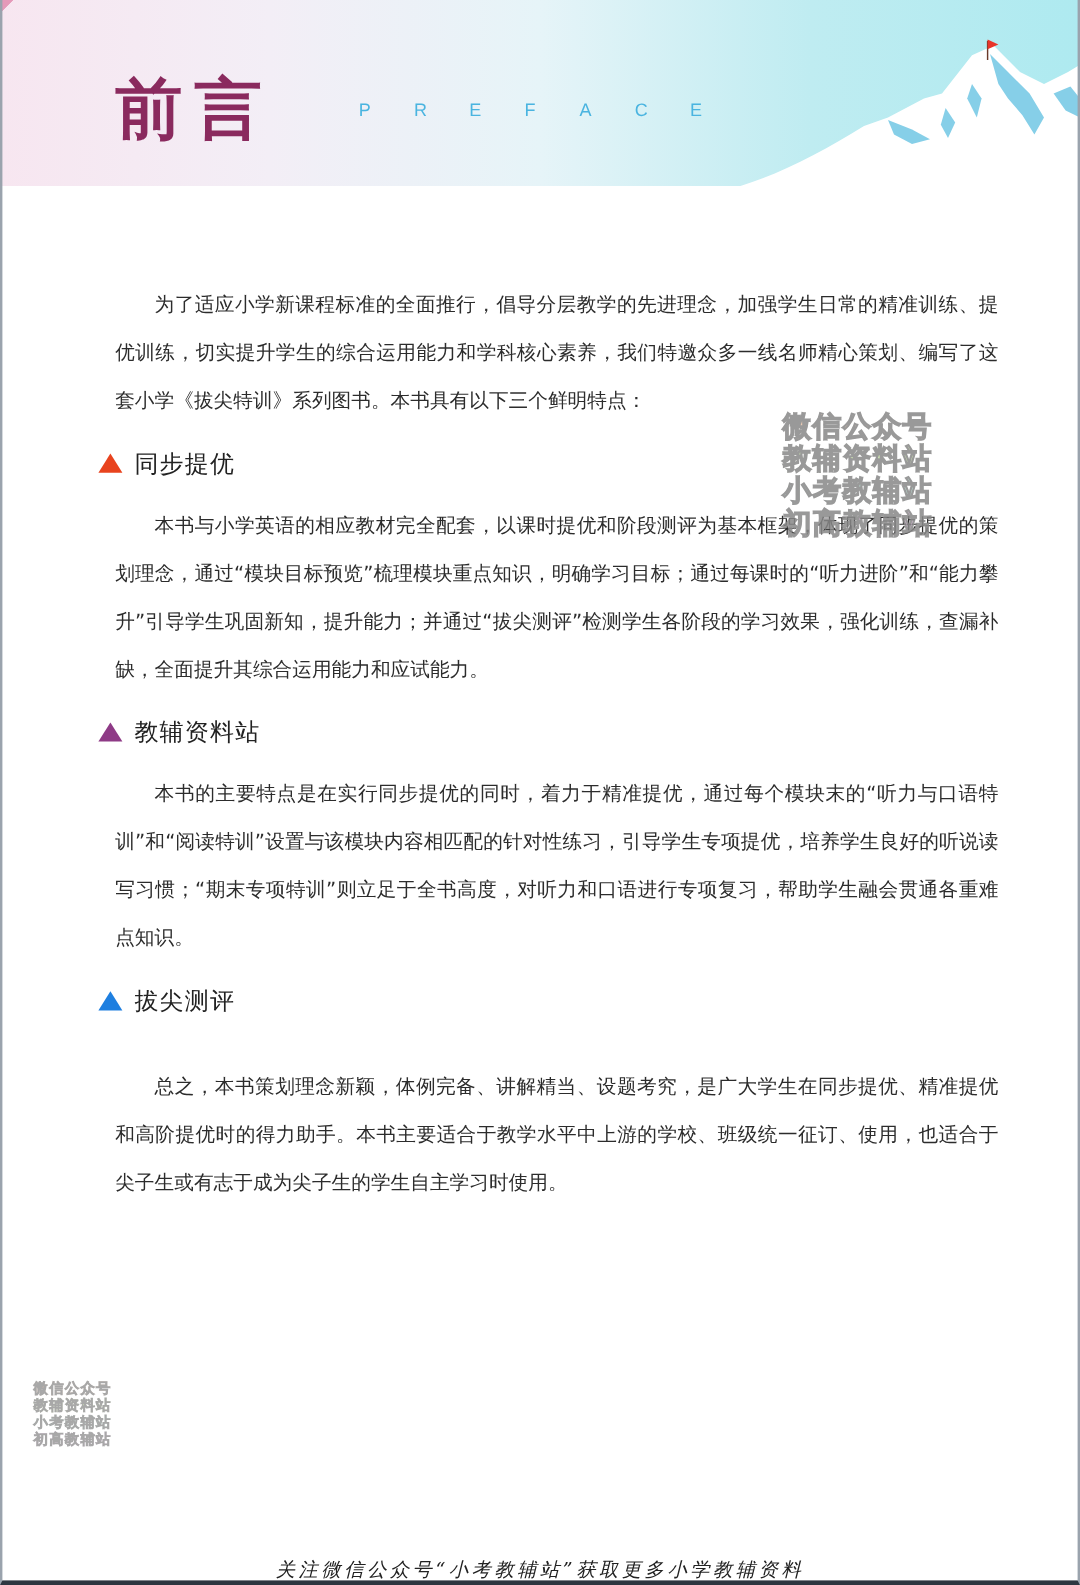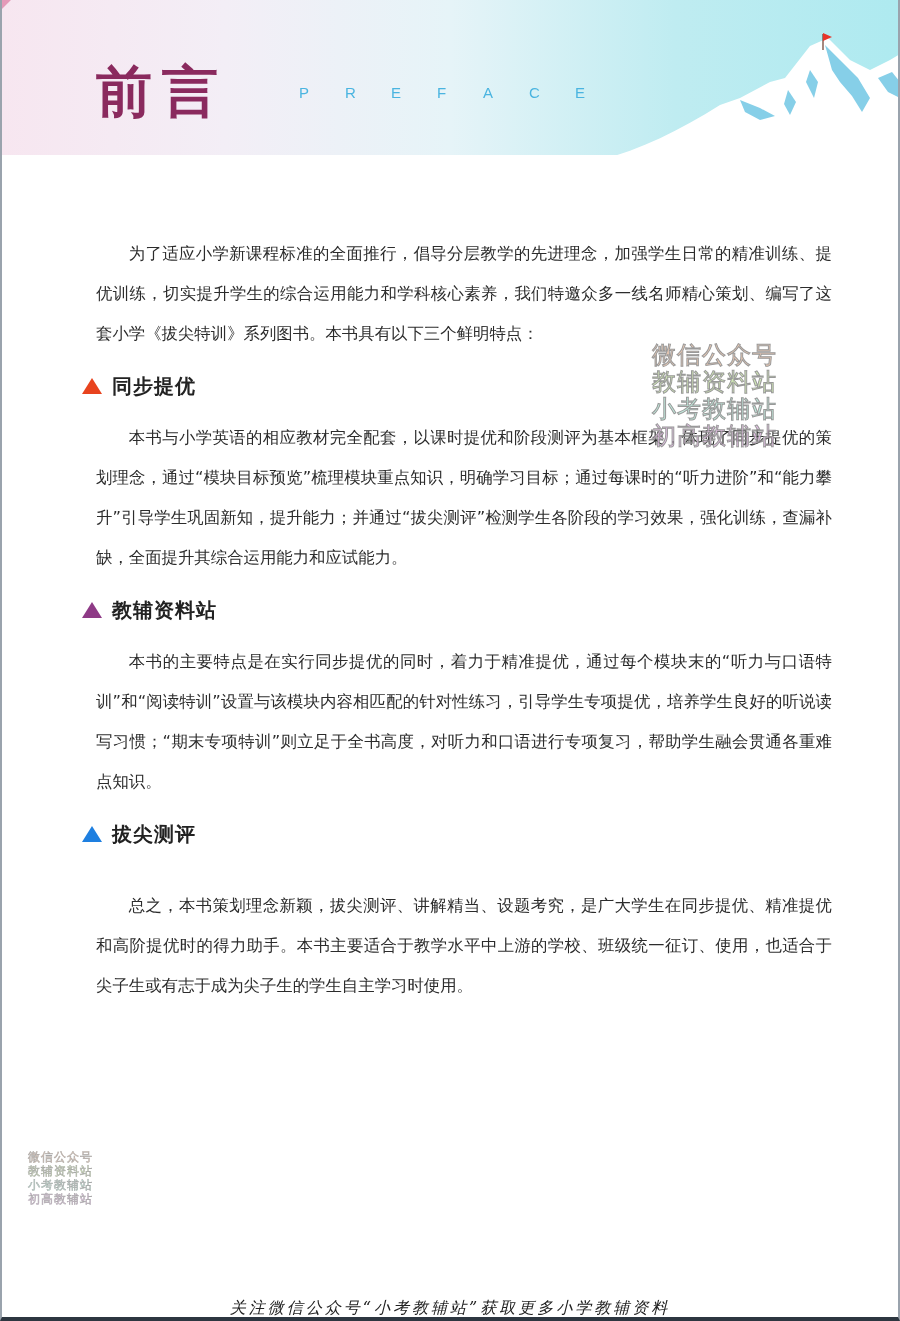--- a/index.html
+++ b/index.html
@@ -99,29 +99,29 @@
   }
   .tri {
     width: 0; height: 0;
     border-left: 10px solid transparent;
     border-right: 10px solid transparent;
     border-bottom: 16px solid #e8431e;
     margin-right: 10px;
   }
   .section-title {
     font-size: 20px;
-    font-weight: bold;
+    font-weight: normal;
     color: #222;
     letter-spacing: 1px;
   }
   .gap { height: 14px; }
   
   .wm {
     position: absolute;
-    font-weight: normal;
+    font-weight: bold;
     line-height: 1.12;
     letter-spacing: 1px;
     -webkit-text-stroke: 1px #888;
     opacity: 0.85;
   }
   .wm-big {
     left: 652px;
     top: 342px;
     font-size: 24px;
   }
@@ -186,21 +186,21 @@
     <span class="section-title">教辅资料站</span>
   </div>
   <p class="para">本书的主要特点是在实行同步提优的同时，着力于精准提优，通过每个模块末的“听力与口语特训”和“阅读特训”设置与该模块内容相匹配的针对性练习，引导学生专项提优，培养学生良好的听说读写习惯；“期末专项特训”则立足于全书高度，对听力和口语进行专项复习，帮助学生融会贯通各重难点知识。</p>
 
   <div class="section-head">
     <span class="tri" style="border-bottom-color:#1e7fe0"></span>
     <span class="section-title">拔尖测评</span>
   </div>
 
   <div class="gap"></div>
-  <p class="para">总之，本书策划理念新颖，拔尖测评、讲解精当、设题考究，是广大学生在同步提优、精准提优和高阶提优时的得力助手。本书主要适合于教学水平中上游的学校、班级统一征订、使用，也适合于尖子生或有志于成为尖子生的学生自主学习时使用。</p>
+  <p class="para">总之，本书策划理念新颖，体例完备、讲解精当、设题考究，是广大学生在同步提优、精准提优和高阶提优时的得力助手。本书主要适合于教学水平中上游的学校、班级统一征订、使用，也适合于尖子生或有志于成为尖子生的学生自主学习时使用。</p>
 </div>
 
 <div class="wm wm-big">
   <div style="color:#e9c2a8">微信公众号</div>
   <div style="color:#c9e6a8">教辅资料站</div>
   <div style="color:#b6e8d8">小考教辅站</div>
   <div style="color:#e6b8e8">初高教辅站</div>
 </div>
 
 <div class="wm wm-small">

